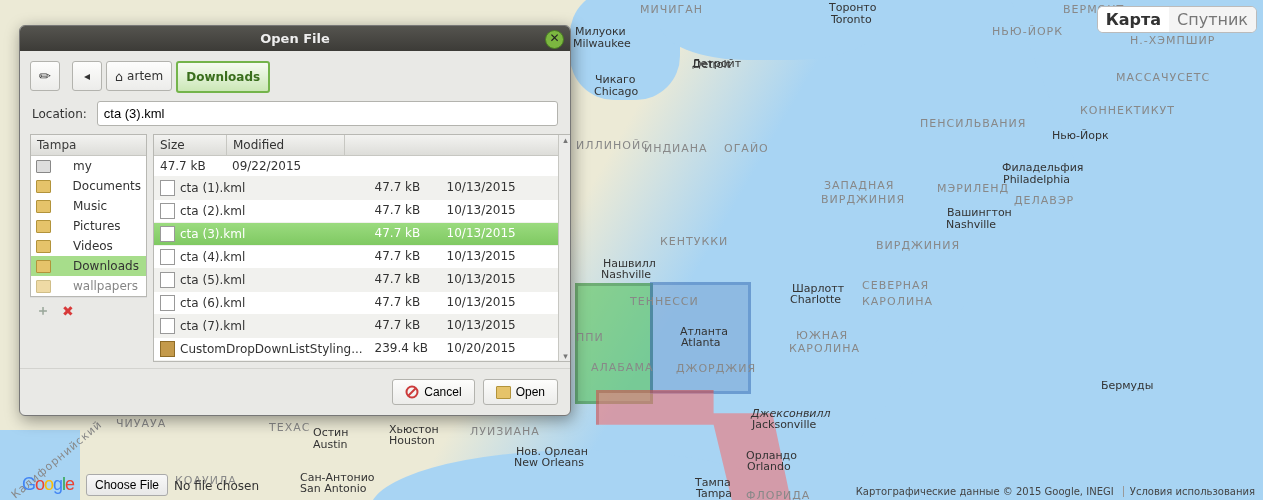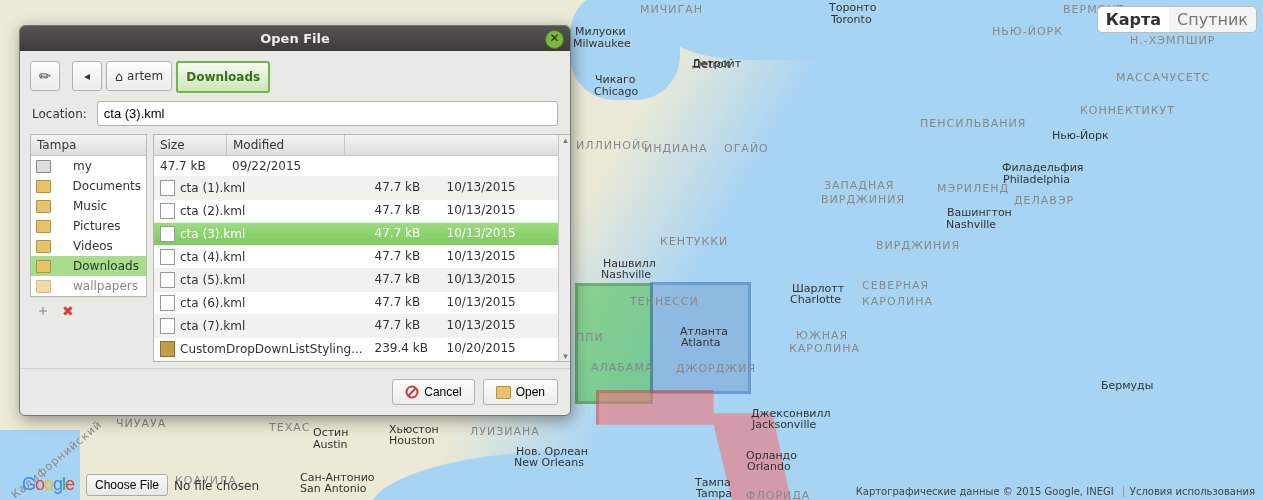--- a/index.html
+++ b/index.html
@@ -134,21 +134,21 @@
       <div class="map-lbl state" style="left: 269px; top: 422px;">ТЕХАС</div>
       <div class="map-lbl city" style="left: 389px; top: 424px;">Хьюстон</div>
       <div class="map-lbl city" style="left: 389px; top: 435px;">Houston</div>
       <div class="map-lbl state" style="left: 470px; top: 426px;">ЛУИЗИАНА</div>
       <div class="map-lbl city" style="left: 516px; top: 446px;">Нов. Орлеан</div>
       <div class="map-lbl city" style="left: 514px; top: 457px;">New Orleans</div>
       <div class="map-lbl city" style="left: 300px; top: 472px;">Сан-Антонио</div>
       <div class="map-lbl city" style="left: 300px; top: 483px;">San Antonio</div>
       <div class="map-lbl state" style="left: 175px; top: 475px;">КОАУИЛА</div>
       <div class="map-lbl state" style="left: 0px; top: 454px; transform: rotate(-40deg);">Калифорнийский</div>
-      <div class="map-lbl city" style="left: 751px; top: 408px;">Джексонвилл</div>
+      <div class="map-lbl city" style="left: 751px; top: 408px; font-style: italic;">Джексонвилл</div>
       <div class="map-lbl city" style="left: 752px; top: 419px;">Jacksonville</div>
       <div class="map-lbl city" style="left: 746px; top: 450px;">Орландо</div>
       <div class="map-lbl city" style="left: 747px; top: 461px;">Orlando</div>
       <div class="map-lbl city" style="left: 695px; top: 477px;">Тампа</div>
       <div class="map-lbl city" style="left: 696px; top: 488px;">Tampa</div>
       <div class="map-lbl state" style="left: 746px; top: 490px;">ФЛОРИДА</div>
     </div>
 
   <div class="maptype">
     <div class="active">Карта</div>

